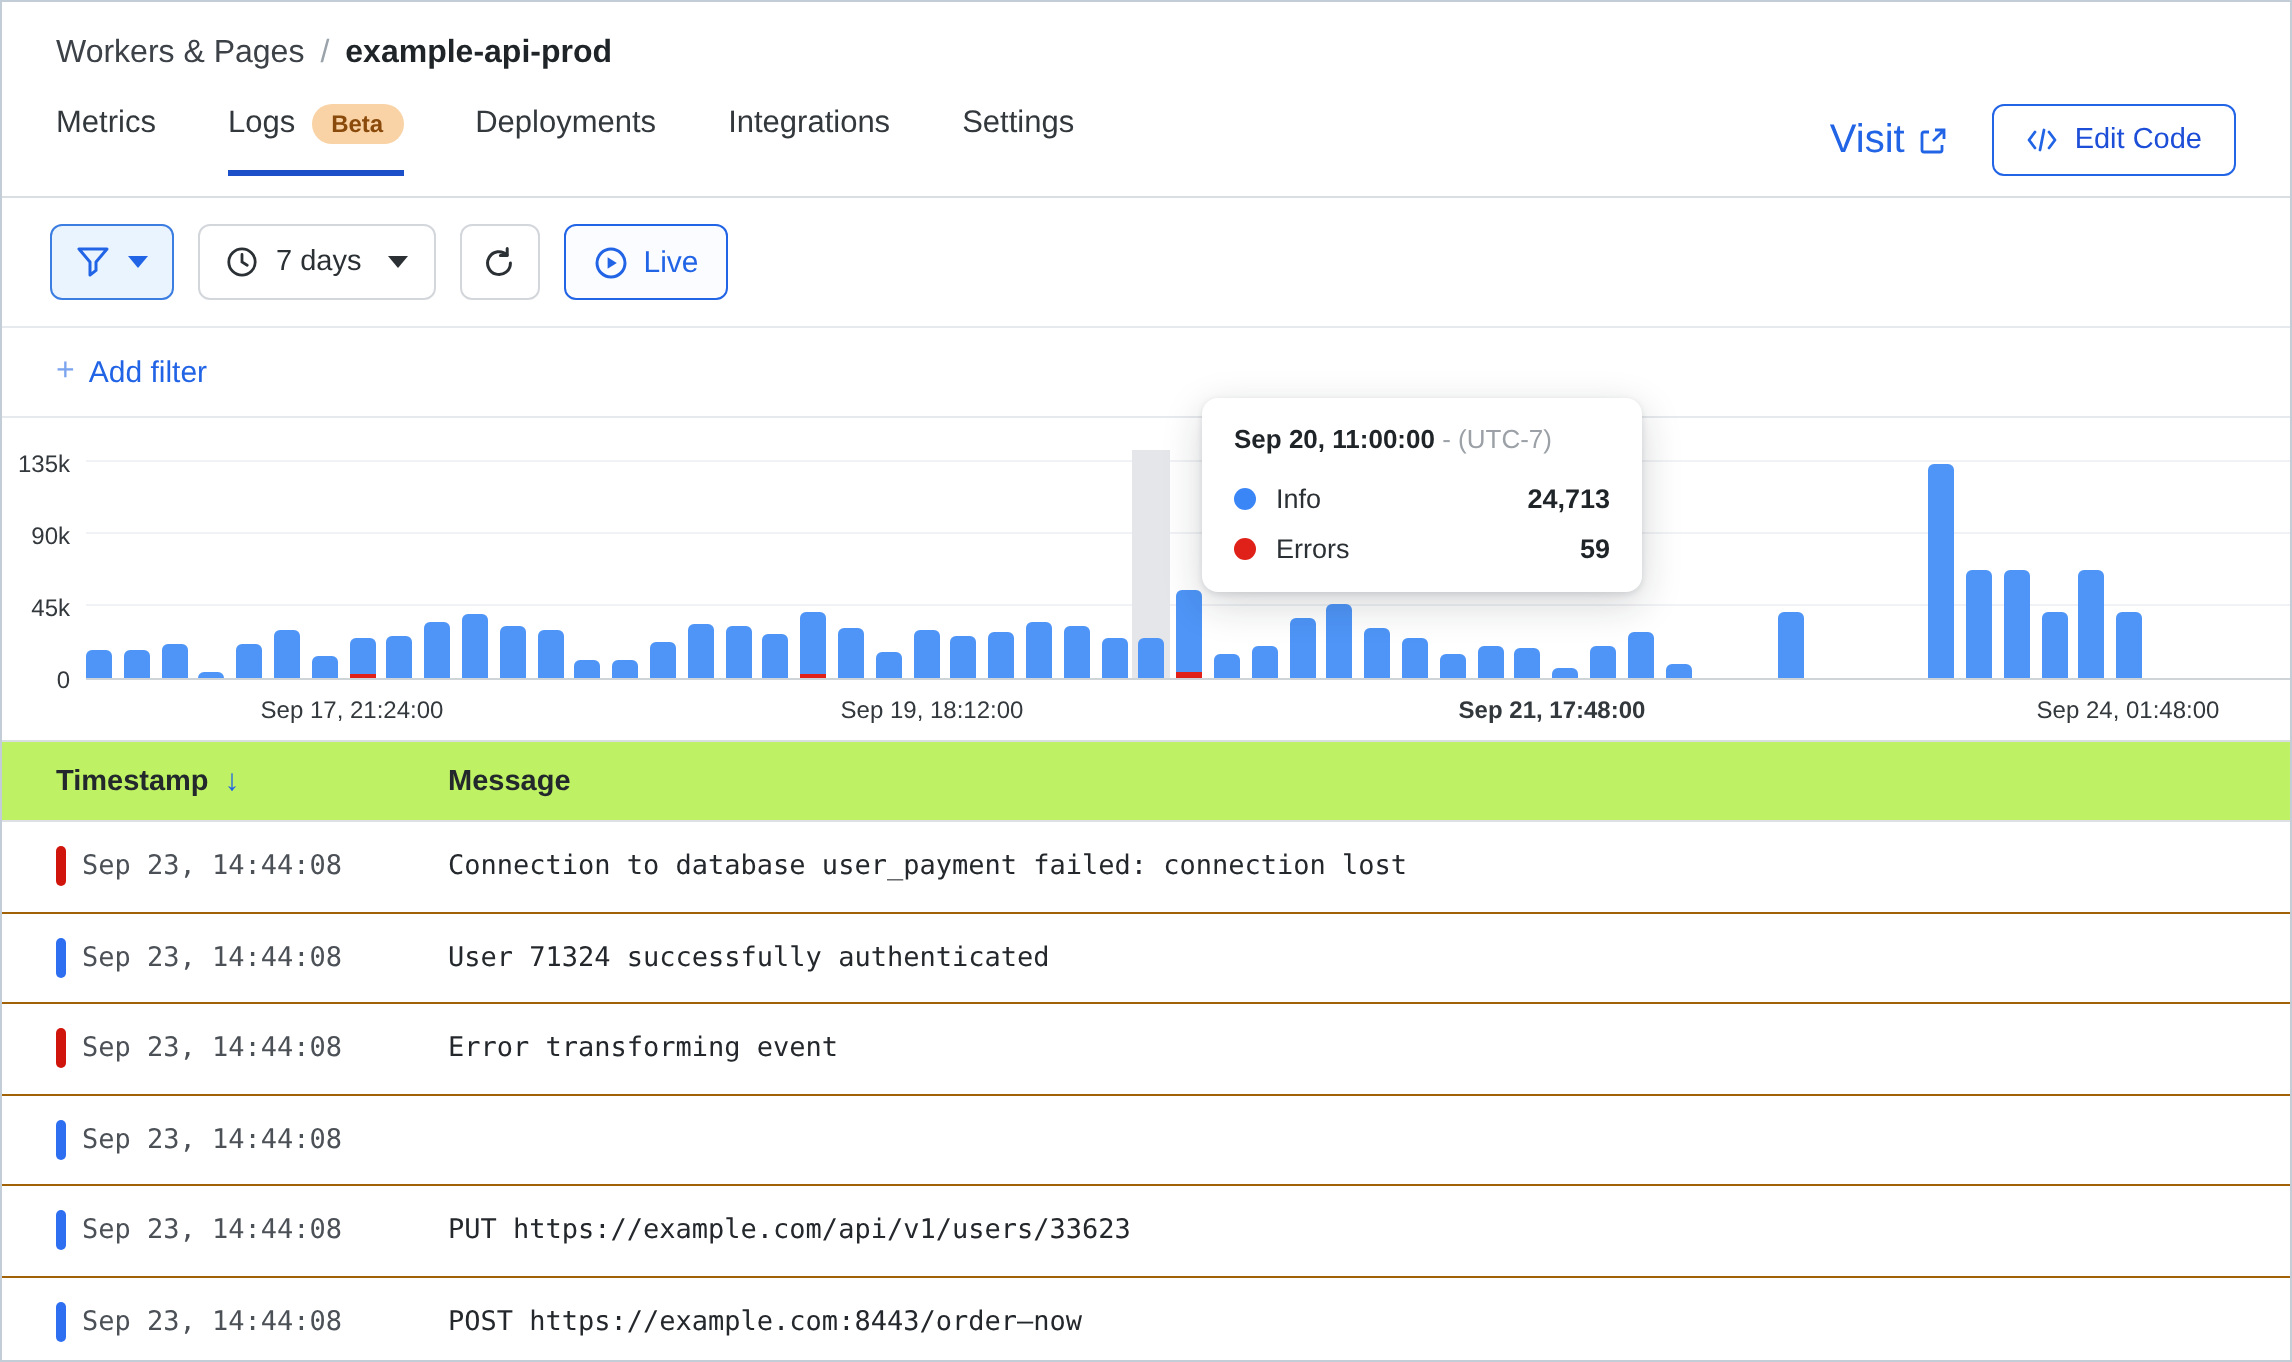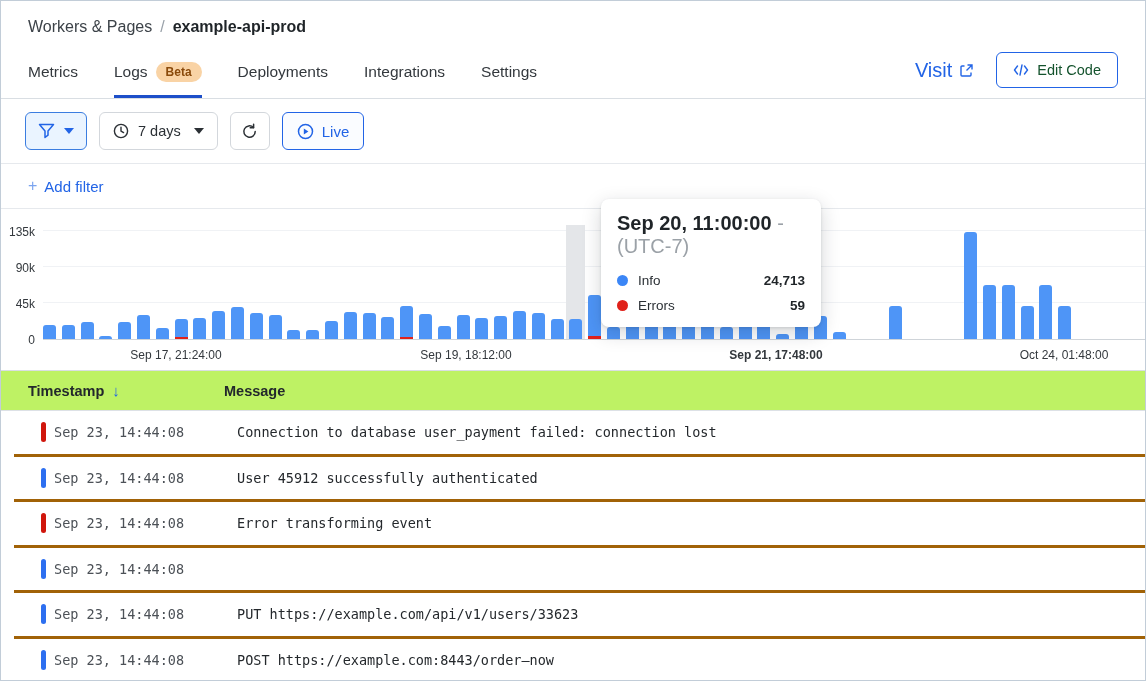--- a/index.html
+++ b/index.html
@@ -10,21 +10,21 @@
     border:1px solid #c2cdd8;
     overflow:hidden;
     color:#2b3035;
     position:relative;
   }
   
   .header { padding:17px 27px 0 27px; background:#fff; border-bottom:1px solid #d9dee3; }
   .breadcrumb { font-size:16px; color:#3c4248; display:flex; gap:8px; align-items:center; }
   .breadcrumb .sep { color:#9aa2aa; }
   .breadcrumb .current { font-weight:700; color:#1f2428; }
-  .tabrow { display:flex; align-items:flex-end; margin-top:16px; }
+  .tabrow { display:flex; align-items:flex-start; margin-top:16px; }
   .tabs { display:flex; gap:36px; }
   .tab { font-size:15.5px; color:#33383d; padding-bottom:13px; border-bottom:3px solid transparent; cursor:pointer; display:flex; align-items:center; gap:8px; }
   .tab.active { border-bottom-color:#1d4fc9; }
   .beta-pill { font-size:12px; padding:3px 10px; border-radius:999px; font-weight:600; }
   .tab-actions { margin-left:auto; display:flex; align-items:center; gap:22px; padding-bottom:10px; }
   .visit-link { display:flex; align-items:center; gap:7px; font-size:20px; cursor:pointer; }
   .btn-outline-blue { display:flex; align-items:center; gap:8px; font-size:14.5px; padding:9px 16px; border-radius:6px; background:#fff; cursor:pointer; border:1px solid; }
   
   .toolbar { display:flex; align-items:center; gap:12px; padding:13px 24px; border-bottom:1px solid #e6e9ed; }
   .filter-btn { display:flex; align-items:center; gap:9px; padding:0 12px; height:38px; border-radius:6px; border:1px solid #3b7de0; background:#eaf4ff; cursor:pointer; }
@@ -43,32 +43,32 @@
   .plot { position:absolute; left:42px; right:0; top:16px; height:115px; border-bottom:1px solid #cfd4d9; }
   .gridline { position:absolute; left:0; right:0; height:1px; background:#f0f2f5; }
   .ytick { position:absolute; left:0; width:34px; text-align:right; font-size:12px; color:#33383d; transform:translateY(-50%); }
   .xtick { position:absolute; top:139px; transform:translateX(-50%); font-size:12px; color:#33383d; white-space:nowrap; }
   .bar { position:absolute; bottom:0; width:13px; border-radius:3px 3px 0 0; }
   .bar .err-seg { position:absolute; bottom:0; left:0; right:0; border-radius:0; }
   .hover-band { position:absolute; top:0; bottom:0; width:19px; background:#e4e6e9; }
   
   .tooltip { position:absolute; left:600px; top:-10px; width:220px; background:#fff; border-radius:8px;
              box-shadow:0 1px 3px rgba(20,30,40,.12), 0 6px 20px rgba(20,30,40,.18); padding:13px 16px 14px 16px; z-index:6; }
-  .tooltip-title { font-size:20px; margin-bottom:15px; }
+  .tooltip-title { font-size:13px; margin-bottom:15px; }
   .tooltip-title b { color:#1f2428; font-weight:700; }
   .tooltip-title .tz { color:#9ba1a7; }
   .tooltip-row { display:flex; align-items:center; gap:10px; font-size:13.5px; color:#2b3035; margin-top:10px; }
   .dot { width:11px; height:11px; border-radius:50%; flex:none; }
   .tooltip-row .val { margin-left:auto; font-weight:700; color:#1f2428; }
   
   .logtable { width:100%; }
   .thead { display:flex; align-items:center; height:40px; background:#bef264; border-bottom:1px solid #dde1e6; padding-left:27px; font-size:14.5px; font-weight:700; color:#23282c; }
   .th-ts { width:196px; display:flex; align-items:center; gap:8px; cursor:pointer; }
   .sort-ind { font-weight:400; font-size:15px; }
-  .lrow { display:flex; align-items:center; height:45.5px; border-bottom:3px solid #a16207; padding-left:27px;margin-left:13px; }
+  .lrow { display:flex; align-items:center; height:45.5px; border-bottom:1px solid #a16207; padding-left:27px; }
   .indicator { width:5px; height:20px; border-radius:2.5px; margin-right:8px; flex:none; }
   .ts-cell { width:183px; font-family:"DejaVu Sans Mono", monospace; font-size:13.5px; color:#4c5157; }
   .msg-cell { font-family:"DejaVu Sans Mono", monospace; font-size:13.5px; color:#24282c; white-space:nowrap; }
   svg { display:block; }
 </style>
 </head>
 <body>
 
 <div class="header">
   <div class="breadcrumb">
@@ -98,21 +98,21 @@
     <div class="tab-actions">
       <span class="visit-link" style="color:#2264e6;">
         <span>Visit</span>
         <span>
           <svg width="15" height="15" viewBox="0 0 15 15">
               <path d="M5.5 3H3a1 1 0 0 0-1 1v8a1 1 0 0 0 1 1h8a1 1 0 0 0 1-1V9.5" fill="none" stroke="#2264e6" stroke-width="1.4"></path>
               <path d="M7.5 7.5 13 2M8.5 2H13v4.5" fill="none" stroke="#2264e6" stroke-width="1.4"></path>
             </svg>
         </span>
       </span>
-      <button class="btn-outline-blue" style="color:#14532d; border-color:#2264e6;">
+      <button class="btn-outline-blue" style="color:#1d4ed8; border-color:#2264e6;">
         <span>
           <svg width="16" height="12" viewBox="0 0 16 12">
               <path d="M4.5 2 1.5 6l3 4M11.5 2l3 4-3 4M9 1 7 11" fill="none" stroke="#2264e6" stroke-width="1.4" stroke-linecap="round" stroke-linejoin="round"></path>
             </svg>
         </span>
         <span>Edit Code</span>
       </button>
     </div>
   </div>
 </div>
@@ -236,21 +236,21 @@
       <div class="bar" style="left: 940px; width: 13px; height: 54.4px; background: rgb(78, 149, 247);"></div>
       <div class="bar" style="left: 958.8px; width: 13px; height: 54.4px; background: rgb(78, 149, 247);"></div>
       <div class="bar" style="left: 977.6px; width: 13px; height: 32.8px; background: rgb(78, 149, 247);"></div>
       <div class="bar" style="left: 996.4px; width: 13px; height: 54.4px; background: rgb(78, 149, 247);"></div>
       <div class="bar" style="left: 1015.2px; width: 13px; height: 32.8px; background: rgb(78, 149, 247);"></div>
     </div>
   <div id="xticks">
       <div class="xtick" style="left: 175px;">Sep 17, 21:24:00</div>
       <div class="xtick" style="left: 465px;">Sep 19, 18:12:00</div>
       <div class="xtick" style="left: 775px; font-weight: bold;">Sep 21, 17:48:00</div>
-      <div class="xtick" style="left: 1063px;">Oct 24, 01:48:00</div>
+      <div class="xtick" style="left: 1063px;">Sep 24, 01:48:00</div>
     </div>
 
   <div class="tooltip">
     <div class="tooltip-title">
       <b>Sep 20, 11:00:00</b>
       <span class="tz"> <span>- (UTC-7)</span></span>
     </div>
     <div id="tooltip-rows">
         <div class="tooltip-row">
           <span class="dot" style="background: rgb(59, 134, 246);"></span>
@@ -276,21 +276,21 @@
   </div>
   <div id="rows">
       <div class="lrow">
         <span class="indicator" style="background: rgb(208, 22, 12);"></span>
         <span class="ts-cell">Sep 23, 14:44:08</span>
         <span class="msg-cell">Connection to database user_payment failed: connection lost</span>
       </div>
       <div class="lrow">
         <span class="indicator" style="background: rgb(45, 111, 240);"></span>
         <span class="ts-cell">Sep 23, 14:44:08</span>
-        <span class="msg-cell">User 45912 successfully authenticated</span>
+        <span class="msg-cell">User 71324 successfully authenticated</span>
       </div>
       <div class="lrow">
         <span class="indicator" style="background: rgb(208, 22, 12);"></span>
         <span class="ts-cell">Sep 23, 14:44:08</span>
         <span class="msg-cell">Error transforming event</span>
       </div>
       <div class="lrow">
         <span class="indicator" style="background: rgb(45, 111, 240);"></span>
         <span class="ts-cell">Sep 23, 14:44:08</span>
       </div>

